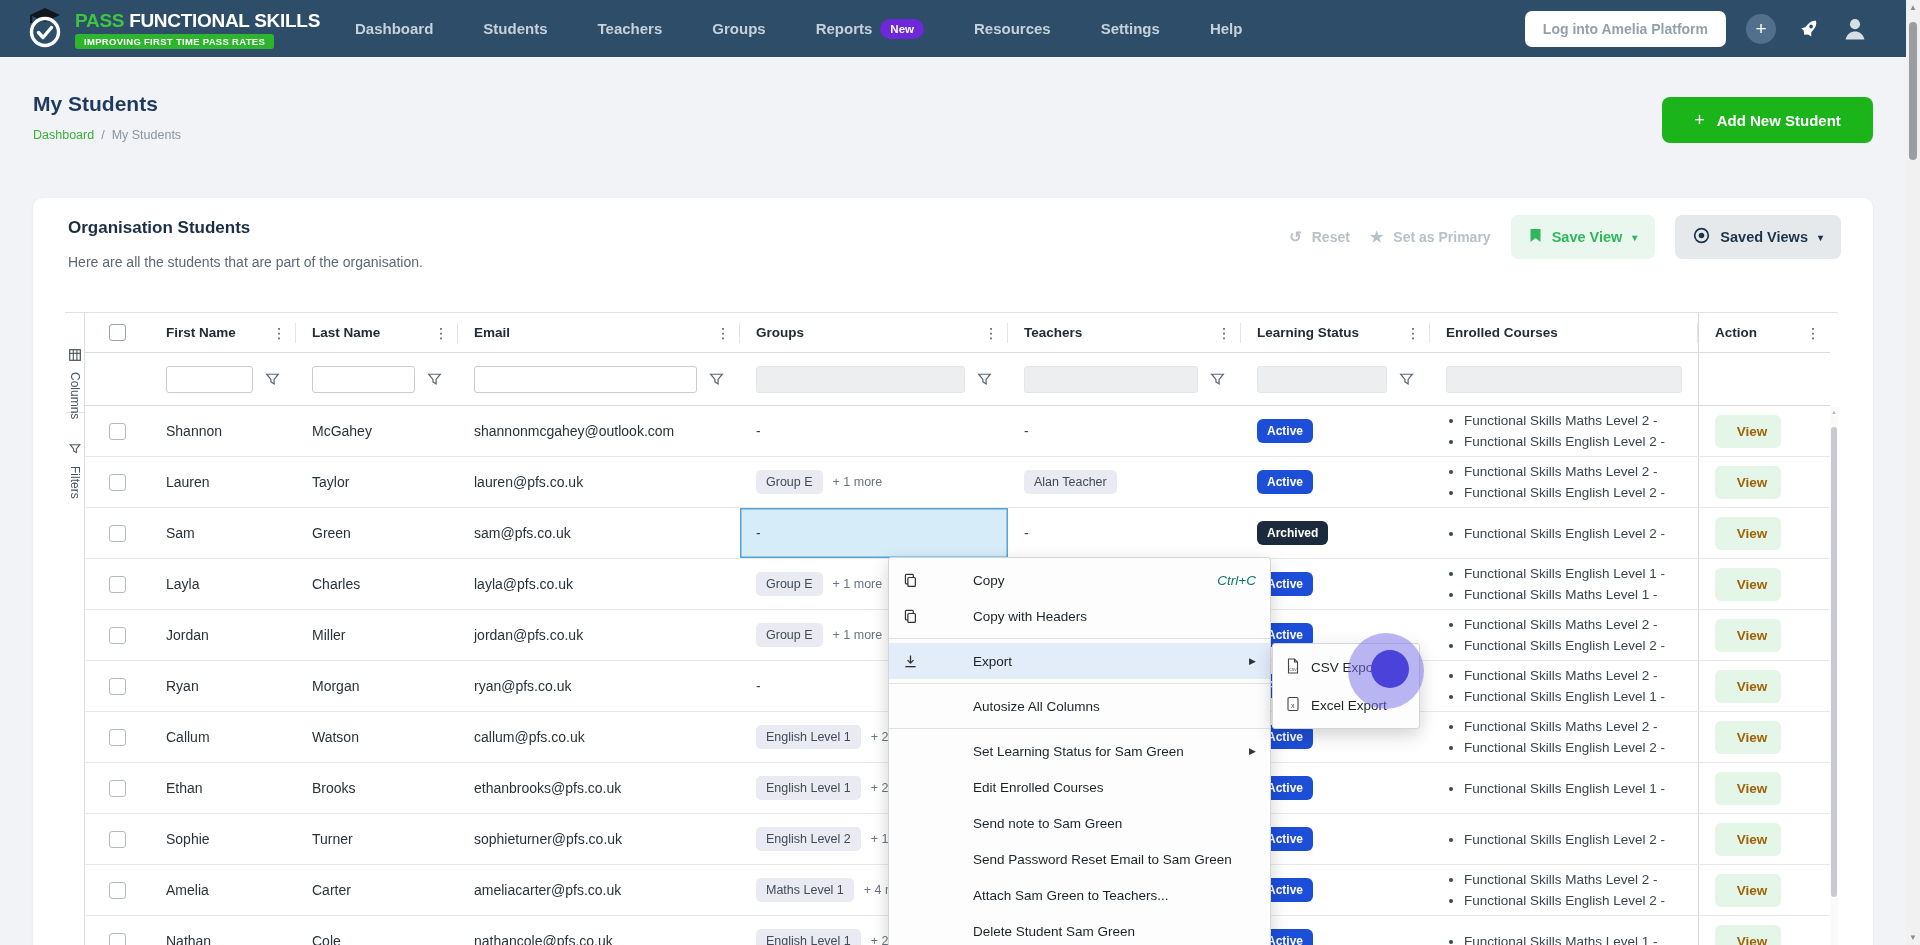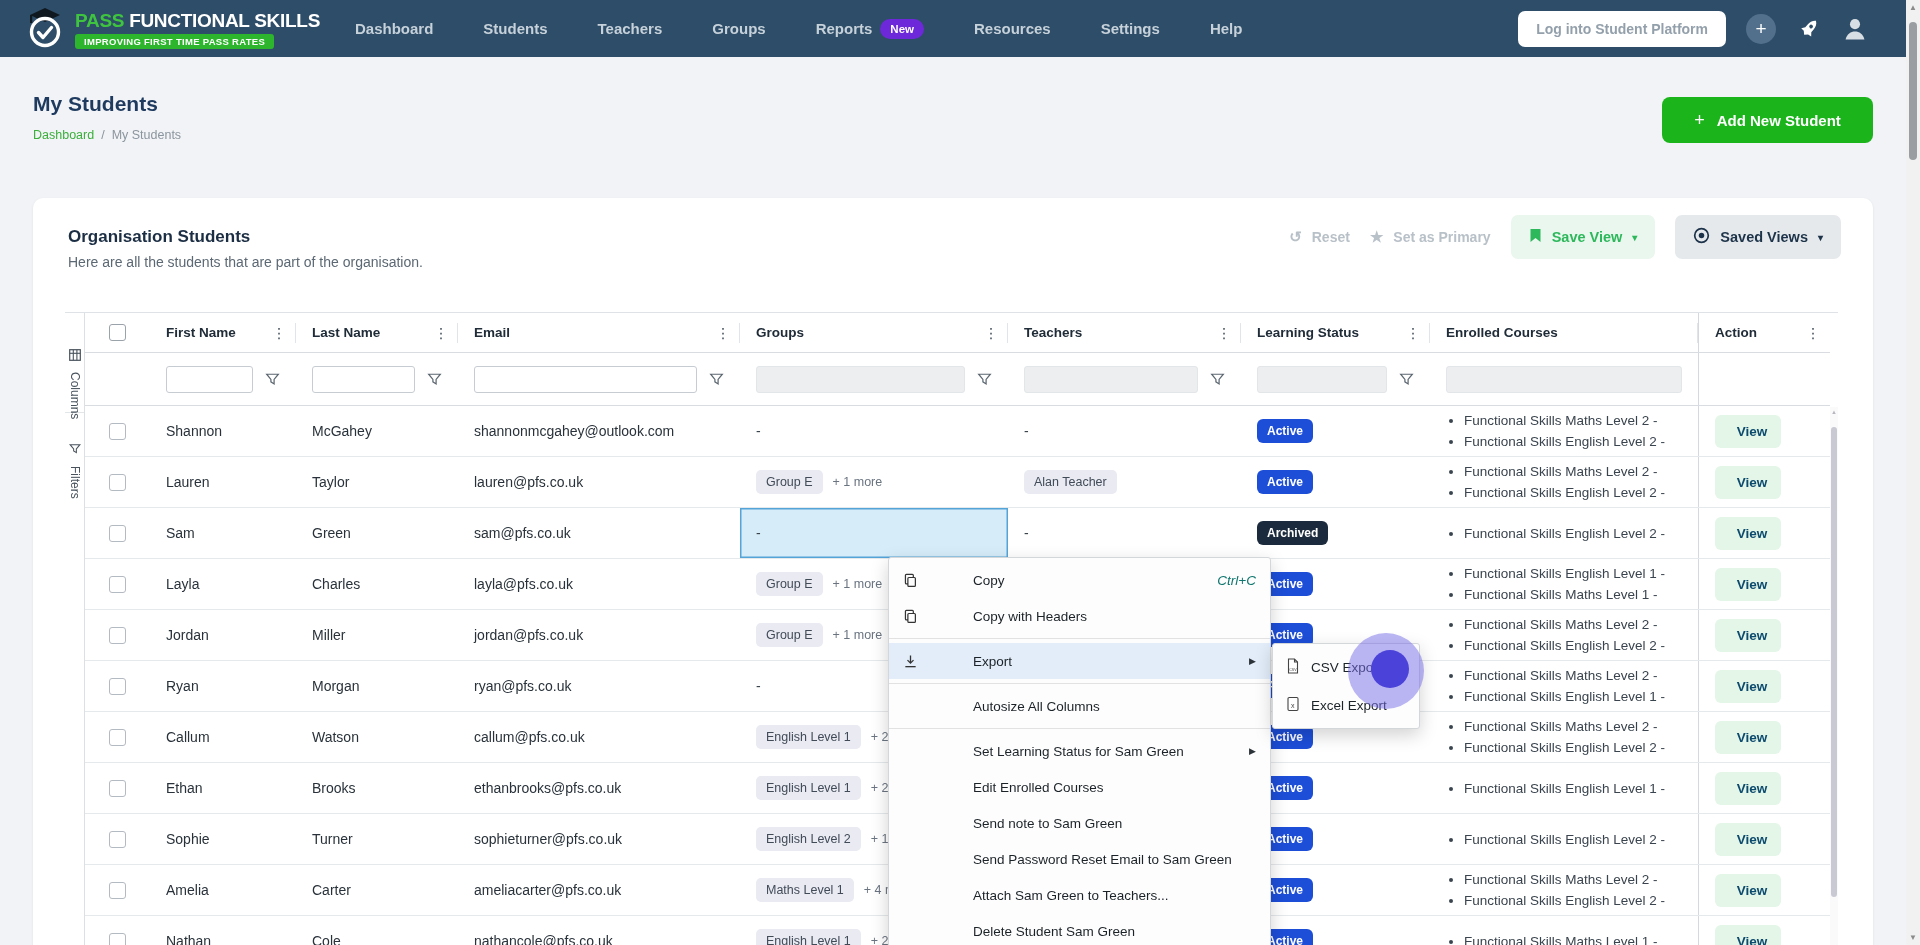--- a/index.html
+++ b/index.html
@@ -24,21 +24,21 @@
   
   .page-head { position:absolute; left:33px; top:92px; width:1845px; }
   .page-title { font-size:21px; font-weight:700; color:#1e3a5f; }
   .breadcrumb { margin-top:12px; font-size:12.5px; color:#8b959e; display:flex; gap:7px; }
   .breadcrumb .bc-home { color:#3aaf3a; cursor:pointer; }
   .add-btn { position:absolute; right:5px; top:5px; width:211px; height:46px; background:#1bb41b; color:#fff; border:none; border-radius:8px; font-size:15px; font-weight:700; cursor:pointer; display:flex; align-items:center; justify-content:center; gap:12px; }
   .add-btn .plus { font-size:18px; font-weight:400; }
 
   
   .card { position:absolute; left:33px; top:198px; width:1840px; height:800px; background:#fff; border-radius:10px; box-shadow:0 1px 3px rgba(20,40,60,.08); }
-  .card-title { position:absolute; left:35px; top:29px; font-size:17px; font-weight:700; color:#1c2e44; }
+  .card-title { position:absolute; left:35px; top:20px; font-size:17px; font-weight:700; color:#1c2e44; }
   .card-sub { position:absolute; left:35px; top:56px; font-size:14px; color:#5c6873; }
   .toolbar { position:absolute; top:17px; right:32px; display:flex; align-items:center; gap:20px; height:44px; }
   .tb-ghost { display:flex; align-items:center; gap:10px; color:#b8c0c8; font-size:14px; font-weight:600; background:none; border:none; }
   .tb-ghost .g-icon { font-size:15px; }
   .tb-btn { height:44px; border:none; border-radius:7px; font-size:14.5px; font-weight:700; display:flex; align-items:center; gap:10px; padding:4px 18px; cursor:pointer; }
   .tb-save { background:#e9f7ee; color:#2eb85c; }
   .tb-saved { background:#e6e9ec; color:#1d3349; }
   .caret { font-size:10px; }
 
   
@@ -82,21 +82,21 @@
   .more { color:#6a7480; font-size:12.5px; }
   .dash { color:#3b444d; }
 
   .badge { color:#fff; font-size:12px; font-weight:700; padding:5px 10px; border-radius:6px; }
   .badge.Active { background:#1d4ed8; }
   .badge.Archived { background:#1b2b3d; }
 
   .courses-ul { list-style:disc; padding-left:18px; }
   .courses-ul li { font-size:13.5px; color:#3a444e; line-height:21px; white-space:nowrap; }
 
-  .view-btn { background:#e3f6e7; color:#0c4a6e; border:none; border-radius:6px; font-size:13.5px; font-weight:700; width:66px; height:33px; cursor:pointer;padding-left:8px; }
+  .view-btn { background:#e3f6e7; color:#a16207; border:none; border-radius:6px; font-size:13.5px; font-weight:700; width:66px; height:33px; cursor:pointer;padding-left:8px; }
 
   .sel-cell { background:#d6ecf9; box-shadow:inset 0 0 0 1.5px #54a4d8; }
 
   .vscroll { position:absolute; right:0; top:94px; width:8px; height:560px; background:#fafafa; }
   .vscroll .arrow { position:absolute; top:2px; left:0; width:8px; text-align:center; font-size:6px; color:#b7b7c0; }
   .vthumb { position:absolute; left:1px; top:20px; width:6px; height:470px; background:#c9c9d3; border-radius:3px; }
 
   
   .ctx-menu { position:absolute; left:888px; top:557px; width:383px; background:#fdfdfd; border:1px solid #d4d7da; border-radius:3px; box-shadow:0 6px 18px rgba(0,0,0,.18); padding:4px 0; z-index:50; }
   .ctx-item { height:36px; display:flex; align-items:center; padding:0 14px; font-size:13.5px; color:#1c2328; cursor:pointer;gap:40px; }
@@ -156,21 +156,21 @@
         <span>Resources</span>
       </a>
       <a class="nav-link">
         <span>Settings</span>
       </a>
       <a class="nav-link">
         <span>Help</span>
       </a>
     </div>
   <div class="nav-right">
-    <button class="login-btn">Log into Student Platform</button>
+    <button class="login-btn">Log into Amelia Platform</button>
     <div class="plus-circle">+</div>
     <button class="icon-btn">
       <svg width="26" height="26" viewBox="0 0 24 24" style="transform:rotate(40deg)">
         <path d="M12 2c2.6 1.8 3.6 4.6 3.6 7.6V13l2.4 3-3.4.4L12 19l-2.6-2.6L6 16l2.4-3V9.6C8.4 6.6 9.4 3.8 12 2z" fill="#fff"></path>
         <circle cx="12" cy="9" r="1.7" fill="#2e4d68"></circle>
       </svg>
     </button>
     <button class="icon-btn">
       <svg width="26" height="26" viewBox="0 0 16 16">
         <circle cx="8" cy="5" r="3.1" fill="#d7dee4"></circle>

